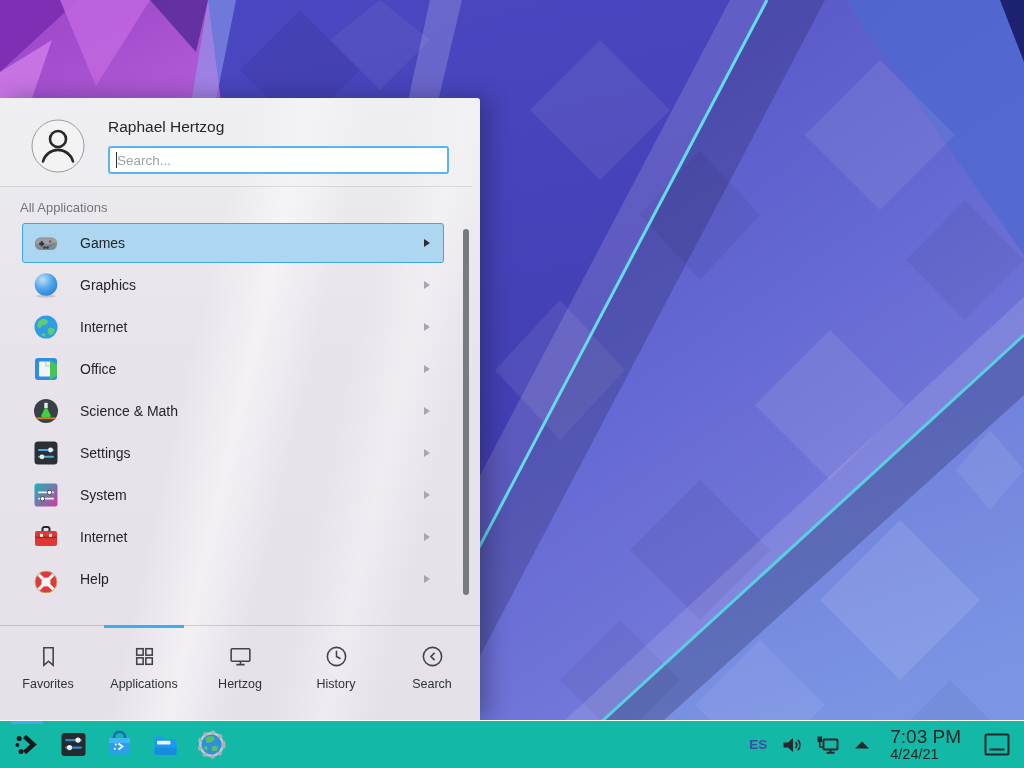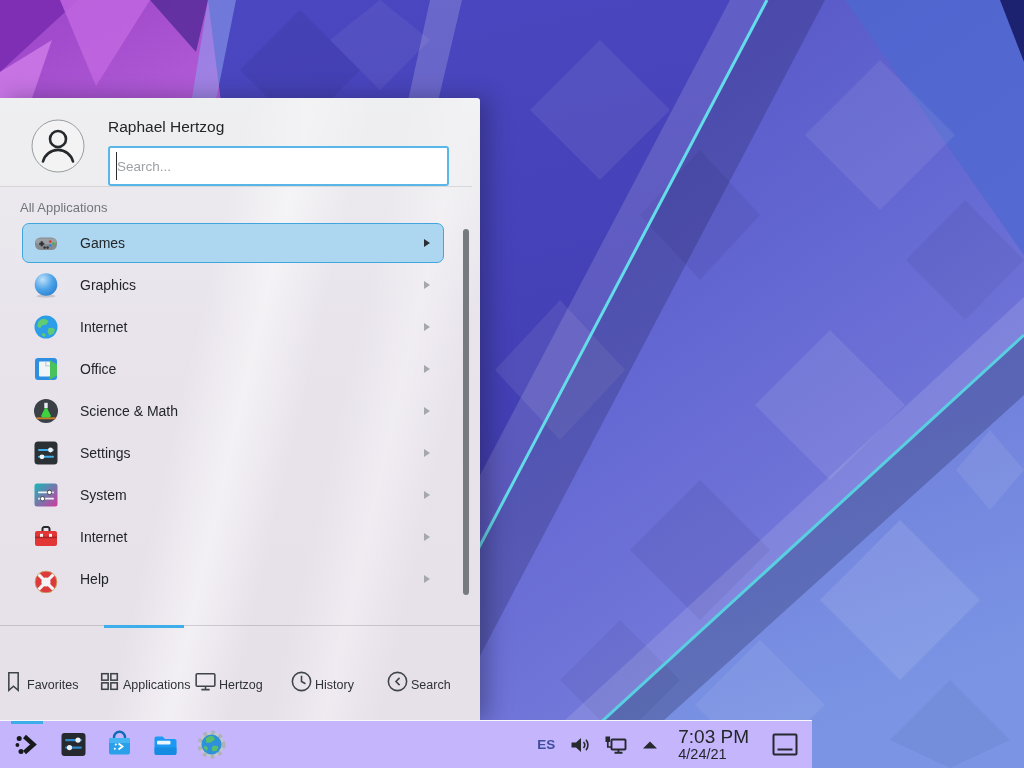--- a/index.html
+++ b/index.html
@@ -22,72 +22,72 @@
 
   .kick-header {
     position:absolute; top:0; left:0; right:8px; height:89px;
     background:rgba(240,241,243,.55);
     border-bottom:1px solid rgba(0,0,0,.10);
     border-radius:0 3px 0 0;
   }
   .avatar { position:absolute; left:31px; top:21px; width:54px; height:54px; }
   .user-name { position:absolute; left:108px; top:20px; font-size:15.5px; color:#232629; }
   .search-box {
-    position:absolute; left:108px; top:48px; width:341px; height:40px;
+    position:absolute; left:108px; top:48px; width:341px; height:28px;
     background:#ffffff; border:2px solid #59b6e8; border-radius:3px;
   }
   .search-box input {
     width:100%; height:100%; border:none; outline:none; background:transparent;
     font-family:"Liberation Sans", sans-serif; font-size:13.5px; color:#232629; padding:0 7px;
   }
   .search-box input::placeholder { color:#9da1a5; opacity:1; }
   .search-caret { position:absolute; left:6px; top:4px; bottom:4px; width:1px; background:#2b2e31; pointer-events:none; }
 
   .section-label { position:absolute; left:20px; top:102px; font-size:13px; color:#71767b; }
 
   .app-list {
     position:absolute; top:124px; left:0; right:0; height:403px;
     list-style:none; overflow:hidden; padding:1px 0 0 0;
   }
   .app-row {
     position:relative; height:40px; margin:0 36px 2px 22px;
     display:flex; align-items:center; border:1px solid transparent; border-radius:3px;
   }
-  .app-row.active { background:#add7f0; border-color:#41a6dd;border-radius:7px; }
+  .app-row.active { background:#add7f0; border-color:#41a6dd; }
   .app-icon { width:28px; height:28px; margin-left:9px; flex:0 0 28px; }
   .app-icon svg { width:28px; height:28px; display:block; }
   .app-label { margin-left:20px; font-size:14px; color:#232629; }
   .row-arrow {
     position:absolute; right:13px; top:50%; transform:translateY(-50%);
     width:0; height:0; border-left:6px solid #a4a8ac;
     border-top:4.5px solid transparent; border-bottom:4.5px solid transparent;
   }
   .app-row.active .row-arrow { border-left-color:#2b2f33; }
 
   .kick-scrollbar {
     position:absolute; right:11px; top:131px; width:6px; height:366px;
     background:#777b7f; border-radius:3px;
   }
 
   .kick-tabs {
     position:absolute; left:0; right:0; bottom:0; top:527px;
     border-top:1px solid rgba(0,0,0,.14);
     display:flex;
   }
-  .tab { position:relative; flex:1; display:flex; flex-direction:row; align-items:center; padding-top:17px; }
+  .tab { position:relative; flex:1; display:flex; flex-direction:column; align-items:center; padding-top:17px; }
   .tab.active::before {
     content:""; position:absolute; top:-1px; left:8px; right:8px; height:3px; background:#3daee9;
   }
   .tab svg { width:27px; height:27px; display:block; }
   .tab-label { margin-top:7px; font-size:12.5px; color:#2e3236; }
 
   
   .taskbar {
-    position:absolute; left:0; bottom:0; width:812px; height:48px;
-    background:#c4b5fd; border-top:1px solid #f7f8f9;
+    position:absolute; left:0; bottom:0; width:1024px; height:48px;
+    background:#14b8a6; border-top:1px solid #f7f8f9;
     display:flex; align-items:center; padding:0 8px 0 4px;
   }
   .task-icon {
     position:relative; width:46px; height:48px; display:flex; align-items:center; justify-content:center;
   }
   .task-icon svg { width:31px; height:31px; display:block; }
   .task-icon.open::before {
     content:""; position:absolute; top:0; left:7px; right:7px; height:3px; background:#3daee9;
   }
   .tray { margin-left:auto; display:flex; align-items:center; gap:9px; }

